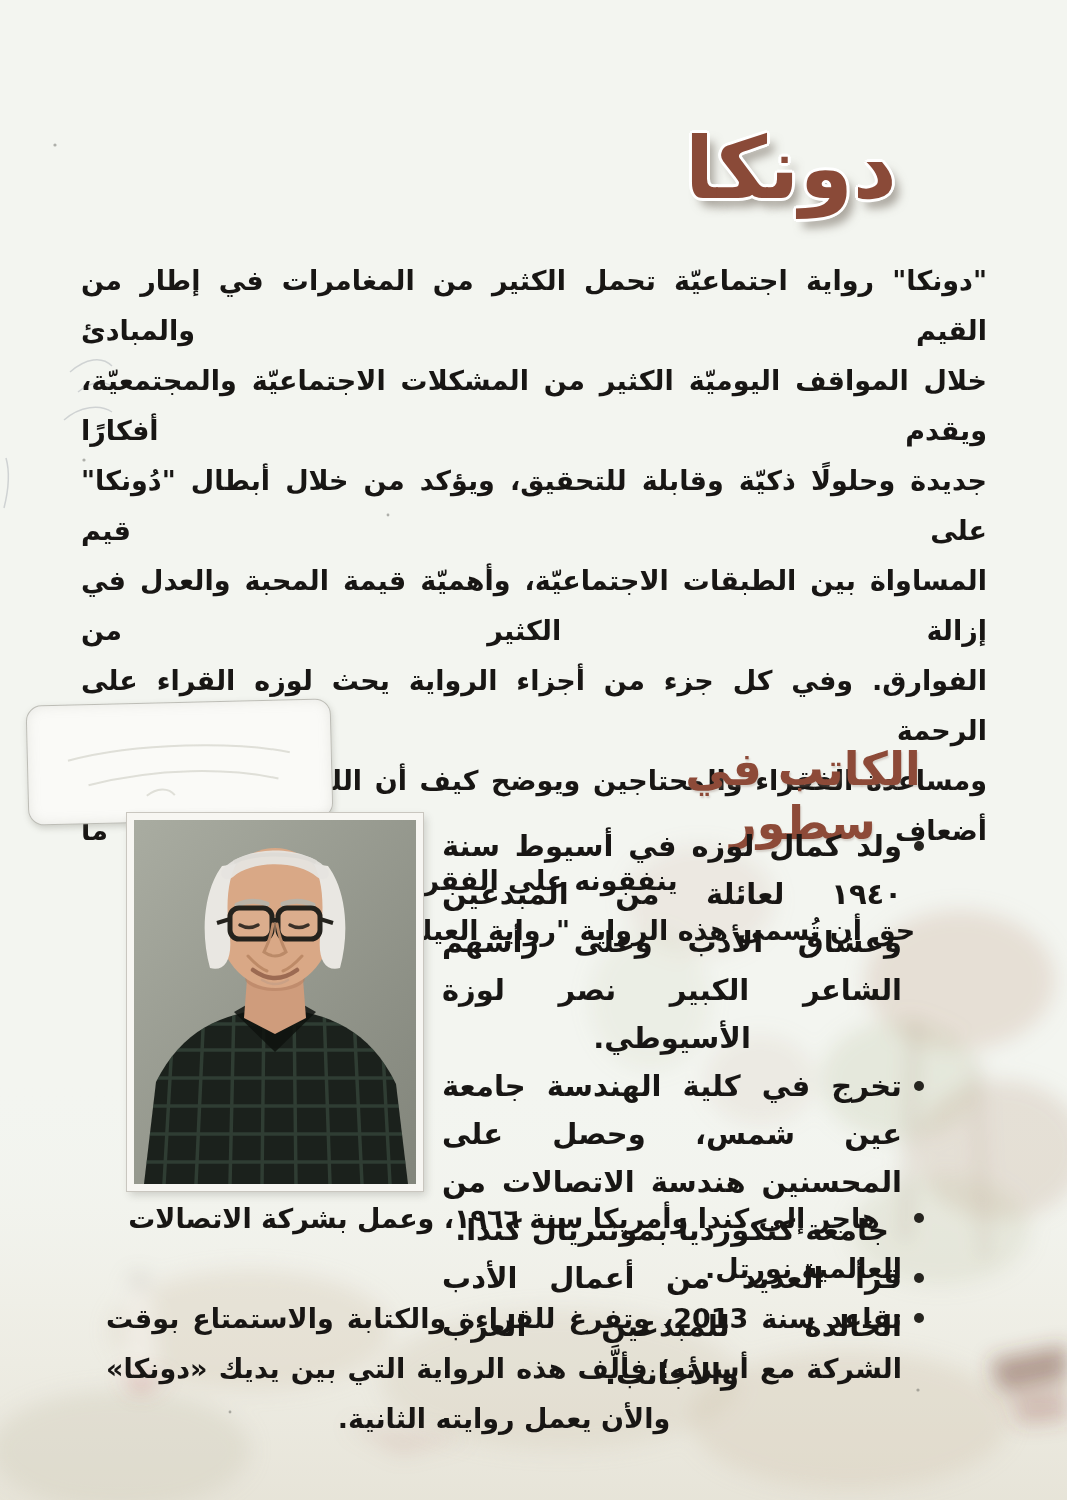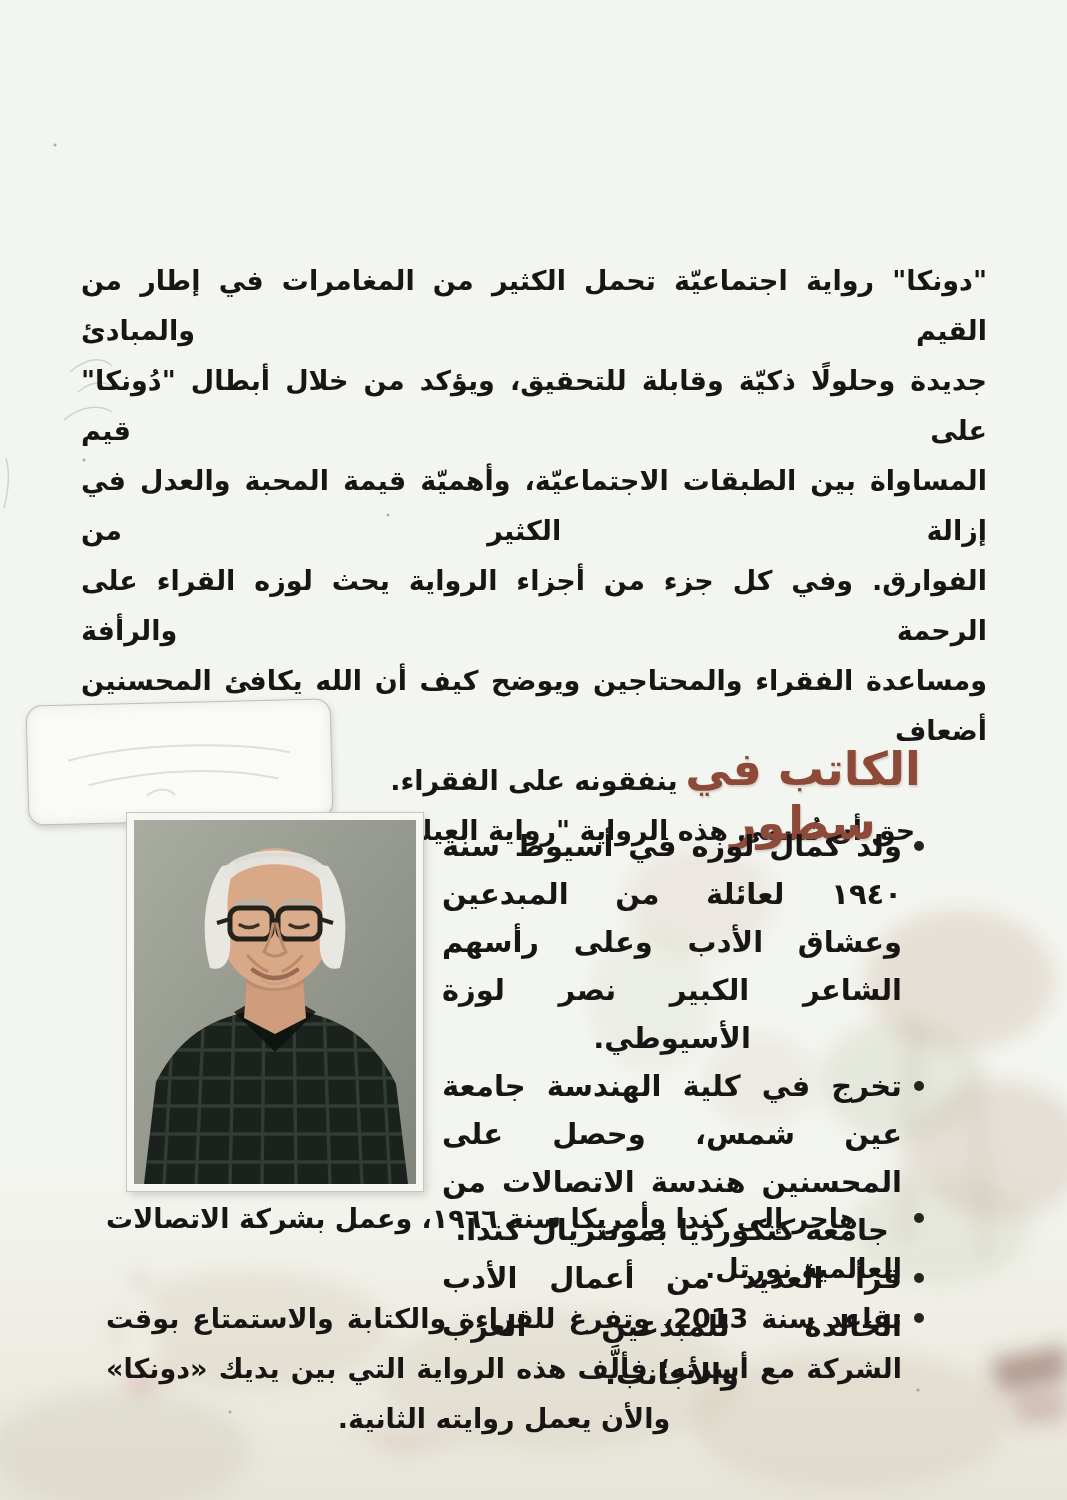--- a/index.html
+++ b/index.html
@@ -109,21 +109,21 @@
   }
   .facts-full{
     top:1194px;right:165px;width:796px;
     font-size:27px;line-height:50px;
   }
   .facts-side li, .facts-full li{
     position:relative;
     text-align:justify;
     text-align-last:center;
   }
-  .facts-full li.single{text-align:left;text-align-last:right;}
+  .facts-full li.single{text-align:center;text-align-last:right;}
   .facts-side li::before, .facts-full li::before{
     content:"";
     position:absolute;
     right:-22px;top:19px;
     width:10px;height:10px;
     border-radius:50%;
     background:#26241f;
   }
 </style>
 </head>
@@ -181,23 +181,25 @@
     <g fill="#6a6a64" opacity="0.5">
       <circle cx="55" cy="145" r="1.6"></circle>
         <circle cx="84" cy="460" r="1.6"></circle>
       <circle cx="388" cy="515" r="1.4"></circle>
         <circle cx="918" cy="1390" r="1.6"></circle>
       <circle cx="230" cy="1412" r="1.4"></circle>
         <circle cx="688" cy="1282" r="1.5"></circle>
     </g>
   </svg>
 
+  <div class="book-title">دونكا</div>
 
   <div class="synopsis" lang="ar">
     <div class="jline">"دونكا" رواية اجتماعيّة تحمل الكثير من المغامرات في إطار من القيم والمبادئ</div>
+    <div class="jline">خلال المواقف اليوميّة الكثير من المشكلات الاجتماعيّة والمجتمعيّة، ويقدم أفكارًا</div>
     <div class="jline">جديدة وحلولًا ذكيّة وقابلة للتحقيق، ويؤكد من خلال أبطال "دُونكا" على قيم</div>
     <div class="jline">المساواة بين الطبقات الاجتماعيّة، وأهميّة قيمة المحبة والعدل في إزالة الكثير من</div>
     <div class="jline">الفوارق. وفي كل جزء من أجزاء الرواية يحث لوزه القراء على الرحمة والرأفة</div>
     <div class="jline">ومساعدة الفقراء والمحتاجين ويوضح كيف أن الله يكافئ المحسنين أضعاف ما</div>
     <div class="cline">ينفقونه على الفقراء.</div>
     <div class="cline">حق أن تُسمى هذه الرواية "رواية العيلة ورواية لكل زمان".</div>
   </div>
 
   <div class="sticker">
     <svg viewBox="0 0 303 118" aria-hidden="true">

